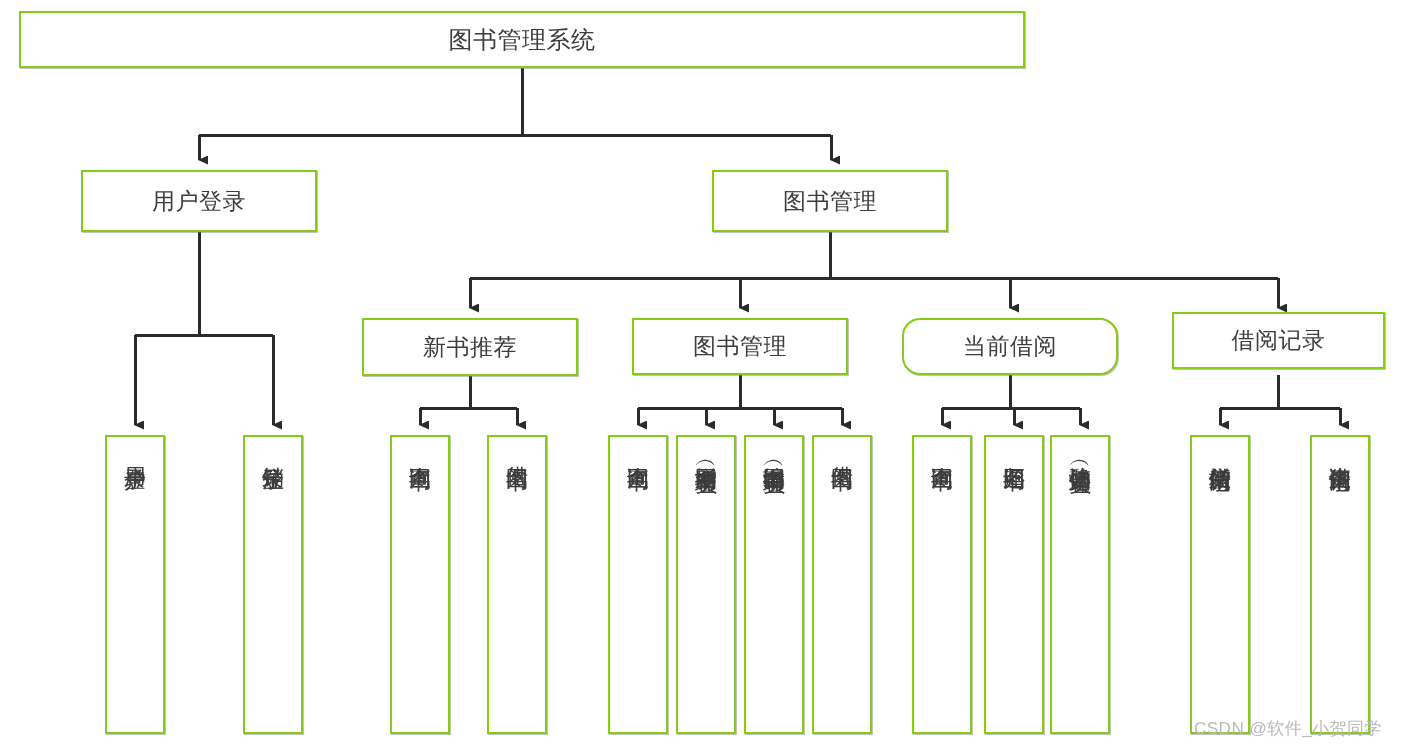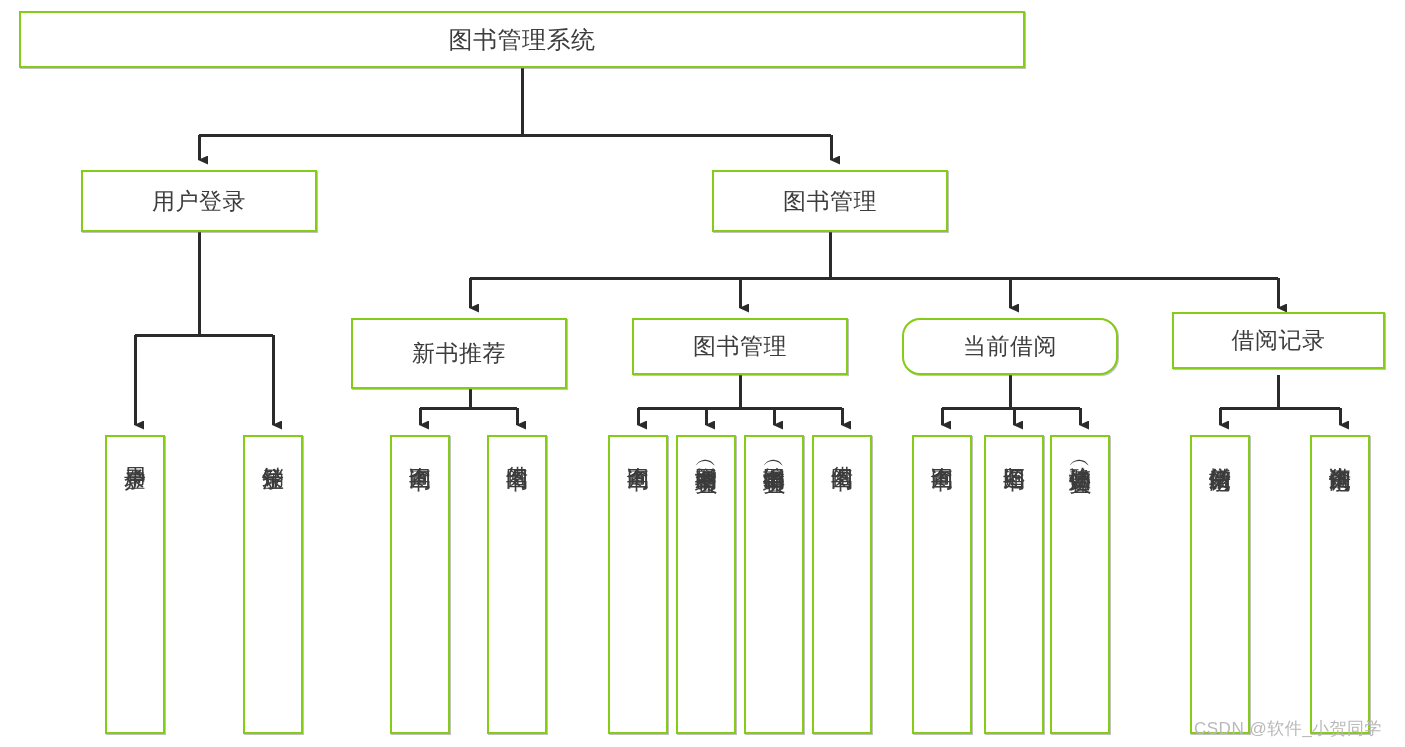--- a/index.html
+++ b/index.html
@@ -130,21 +130,21 @@
     <span class="node-label">图书管理系统</span>
   </div>
 
   <div class="node horiz" style="left: 81px; top: 170px; width: 236px; height: 62px;">
     <span class="node-label">用户登录</span>
   </div>
   <div class="node horiz" style="left: 712px; top: 170px; width: 236px; height: 62px;">
     <span class="node-label">图书管理</span>
   </div>
 
-  <div class="node horiz" style="left: 351px; top: 318px; width: 216px; height: 71px;">
+  <div class="node horiz" style="left: 362px; top: 318px; width: 216px; height: 58px;">
     <span class="node-label">新书推荐</span>
   </div>
   <div class="node horiz" style="left: 632px; top: 318px; width: 216px; height: 57px;">
     <span class="node-label">图书管理</span>
   </div>
   <div class="node horiz" style="left: 902px; top: 318px; width: 216px; height: 57px; border-radius: 18px;">
     <span class="node-label">当前借阅</span>
   </div>
   <div class="node horiz" style="left: 1172px; top: 312px; width: 213px; height: 57px;">
     <span class="node-label">借阅记录</span>

